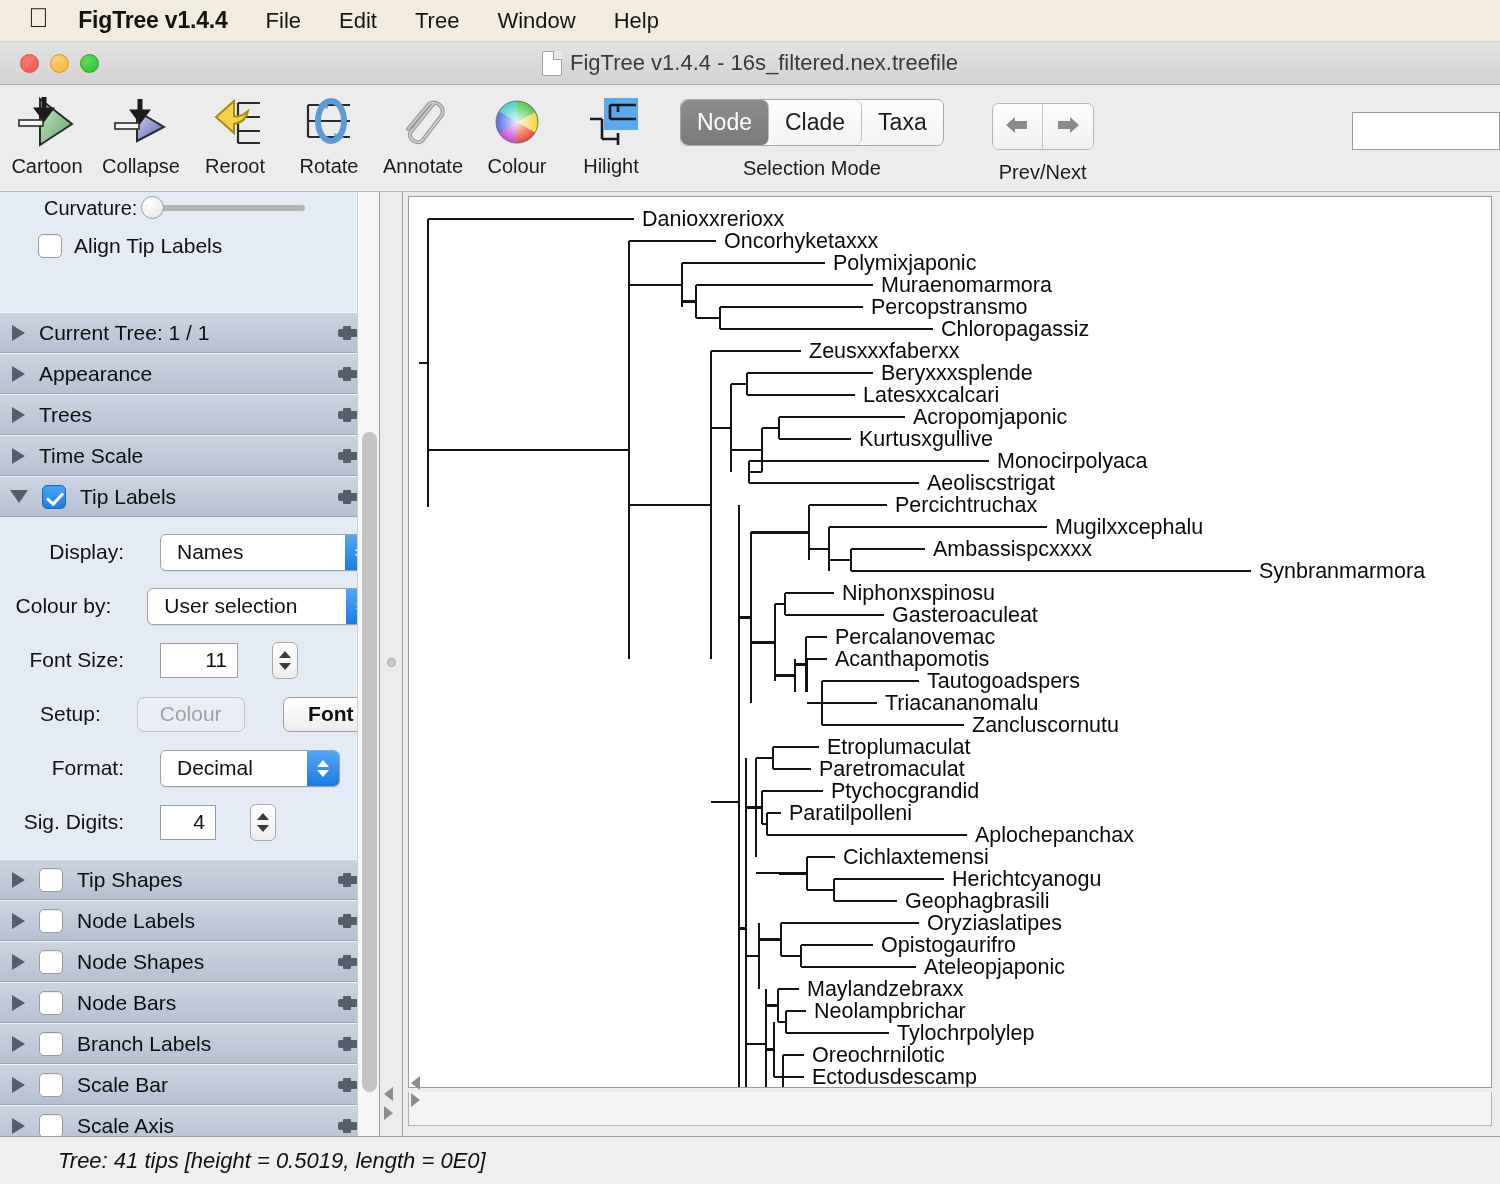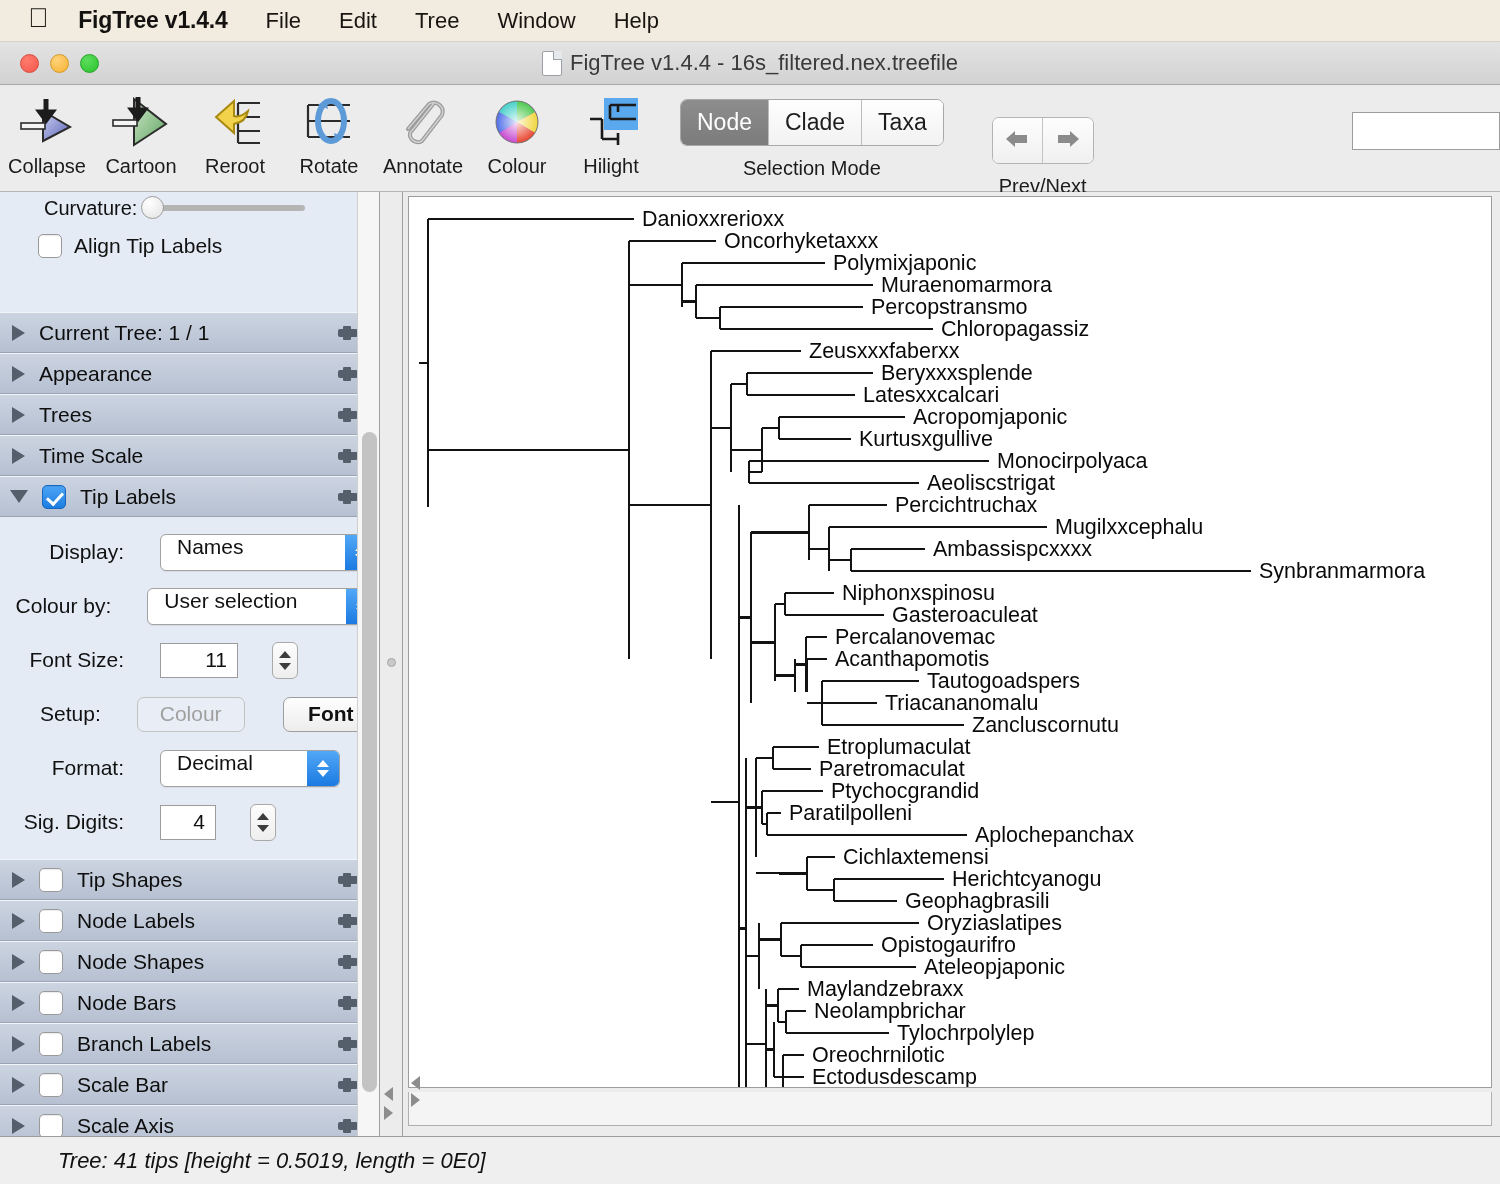--- a/index.html
+++ b/index.html
@@ -70,26 +70,27 @@
     margin-left:22px; padding-top:14px;
   }
   #seg{
     display:flex; height:47px; border:1px solid #a8a8a8; border-radius:7px; overflow:hidden;
     background:#fdfdfd; box-shadow:0 1px 0 rgba(255,255,255,.8) inset;
   }
   .seg-btn{
     padding:10px 16px; display:flex;align-items:center;justify-content:center;
     font-size:23px; color:#1d1d1d; background:linear-gradient(#fefefe,#f2f2f2);
     border-right:1px solid #bcbcbc;
+    border-radius:7px;
   }
   .seg-btn:last-child{ border-right:none; }
   .seg-btn.active{ background:linear-gradient(#8d8d8d,#7b7b7b); color:#fff; }
   #sel-caption{ font-size:20px; color:#1b1b1b; margin-top:11px; }
 
-  #pn-group{ display:flex; flex-direction:column; align-items:center; margin-left:48px; padding-top:32px; }
+  #pn-group{ display:flex; flex-direction:column; align-items:center; margin-left:48px; padding-top:18px; }
   #pn-seg{ display:flex; height:47px; border:1px solid #b4b4b4; border-radius:7px; overflow:hidden; background:#fafafa;}
   .pn-btn{ width:50px; display:flex; align-items:center; justify-content:center;
     background:linear-gradient(#fdfdfd,#f0f0f0); border-right:1px solid #c3c3c3;}
   .pn-btn:last-child{border-right:none;}
   #pn-caption{ font-size:20px; color:#1b1b1b; margin-top:11px; }
 
   #search-box{
     position:absolute; right:0px; top:27px; width:148px; height:38px;
     background:#fff; border:1px solid #9c9c9c;
   }
@@ -139,21 +140,21 @@
     border-top:13px solid #555e6b; border-bottom:none; margin-left:10px;
   }
   .sec-lbl{ font-size:21px; color:#0e0e0e; margin-left:14px; }
   .sec-chk{ margin-left:14px; }
   .pin{ position:absolute; right:14px; top:9px; width:34px;height:22px; }
 
   .form-row{ display:flex; align-items:center; height:54px;gap:26px; }
   .f-lbl{ font-size:21px; color:#111; text-align:right; width:124px; }
   .combo{
     margin-left:10px; height:37px; min-width:180px; background:#fff;
-    border:1px solid #a2a2a2; border-radius:6px; display:flex; align-items:flex-start;
+    border:1px solid #a2a2a2; border-radius:6px; display:flex; align-items:center;
     position:relative; box-shadow:0 1px 1px rgba(0,0,0,.07);
   }
   .combo .ctext{ font-size:21px; color:#111; padding-left:16px; }
   .combo .carrow{
     position:absolute; right:0; top:0; bottom:0; width:32px;
     background:linear-gradient(#52a8f7,#1b7ae2); border-radius:0 5px 5px 0;
     display:flex;flex-direction:column;align-items:center;justify-content:center; gap:3px;
   }
   .ar-up{ width:0;height:0;border-left:6px solid transparent;border-right:6px solid transparent;border-bottom:7px solid #fff;}
   .ar-dn{ width:0;height:0;border-left:6px solid transparent;border-right:6px solid transparent;border-top:7px solid #fff;}
@@ -245,53 +246,53 @@
     <span class="traffic" id="tl-close"></span>
     <span class="traffic" id="tl-min"></span>
     <span class="traffic" id="tl-max"></span>
     <div id="title-center">
       <span id="doc-icon"></span>
       <span>FigTree v1.4.4 - 16s_filtered.nex.treefile</span>
     </div>
   </div>
 
   <div id="toolbar">
+
+    <div class="tb-btn">
+      <span class="tb-ico">
+        <svg width="62" height="54" viewBox="0 0 62 54">
+          <defs>
+              <linearGradient id="gG" x1="0" y1="0" x2="1" y2="1">
+            <stop offset="0" stop-color="#cfe9cc"></stop>
+                <stop offset="1" stop-color="#5fa35f"></stop>
+              </linearGradient>
+            </defs>
+          <polygon points="24,4 56,29 24,50" fill="url(#gG)" stroke="#2b2b2b" stroke-width="2"></polygon>
+          <rect x="3" y="25" width="24" height="6" fill="#f5f5f5" stroke="#2b2b2b" stroke-width="1.6"></rect>
+          <path d="M28 2 L28 20 M22 15 L28 23 L34 15 Z" stroke="#1c1c1c" stroke-width="5" fill="#1c1c1c"></path>
+        </svg>
+      </span>
+      <span class="tb-lbl">Cartoon</span>
+    </div>
 
     <div class="tb-btn">
       <span class="tb-ico">
         <svg width="62" height="54" viewBox="0 0 62 54">
           <defs>
               <linearGradient id="gB" x1="0" y1="0" x2="1" y2="1">
             <stop offset="0" stop-color="#cdd2f2"></stop>
                 <stop offset="1" stop-color="#5b63b8"></stop>
               </linearGradient>
             </defs>
           <polygon points="27,16 54,32 27,46" fill="url(#gB)" stroke="#2b2b2b" stroke-width="2"></polygon>
           <rect x="5" y="28" width="24" height="6" fill="#f5f5f5" stroke="#2b2b2b" stroke-width="1.6"></rect>
           <path d="M30 4 L30 22 M24 17 L30 25 L36 17 Z" stroke="#1c1c1c" stroke-width="5" fill="#1c1c1c"></path>
         </svg>
       </span>
       <span class="tb-lbl">Collapse</span>
-    </div>
-
-    <div class="tb-btn">
-      <span class="tb-ico">
-        <svg width="62" height="54" viewBox="0 0 62 54">
-          <defs>
-              <linearGradient id="gG" x1="0" y1="0" x2="1" y2="1">
-            <stop offset="0" stop-color="#cfe9cc"></stop>
-                <stop offset="1" stop-color="#5fa35f"></stop>
-              </linearGradient>
-            </defs>
-          <polygon points="24,4 56,29 24,50" fill="url(#gG)" stroke="#2b2b2b" stroke-width="2"></polygon>
-          <rect x="3" y="25" width="24" height="6" fill="#f5f5f5" stroke="#2b2b2b" stroke-width="1.6"></rect>
-          <path d="M28 2 L28 20 M22 15 L28 23 L34 15 Z" stroke="#1c1c1c" stroke-width="5" fill="#1c1c1c"></path>
-        </svg>
-      </span>
-      <span class="tb-lbl">Cartoon</span>
     </div>
 
     <div class="tb-btn">
       <span class="tb-ico">
         <svg width="62" height="54" viewBox="0 0 62 54">
           <g stroke="#2b2b2b" stroke-width="2.2" fill="none">
             <path d="M34 8 H56 M34 22 H56 M34 36 H56 M34 48 H56 M34 8 V48"></path>
           </g>
           <path d="M30 6 L12 22 L30 38 L30 29 Q42 27 44 16 Q36 23 30 21 Z" fill="#f2d24a" stroke="#a88a13" stroke-width="2"></path>
         </svg>

